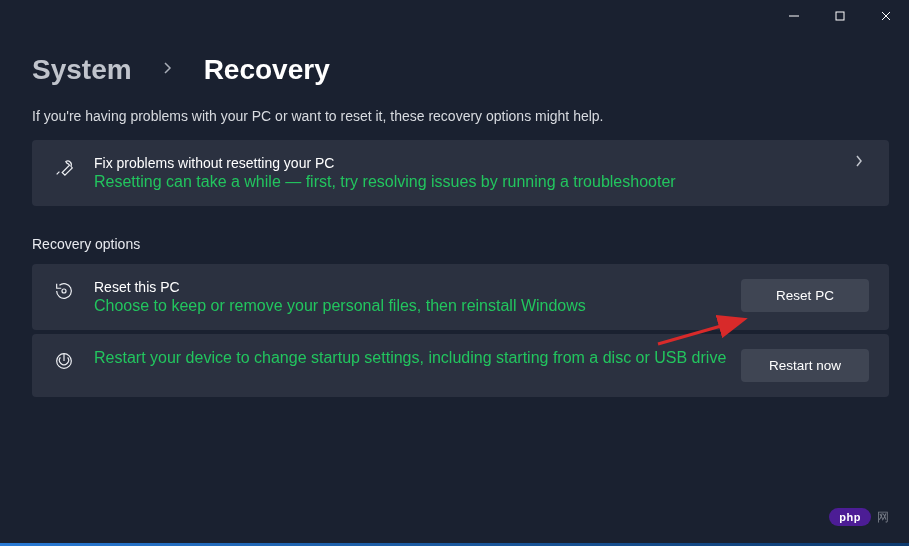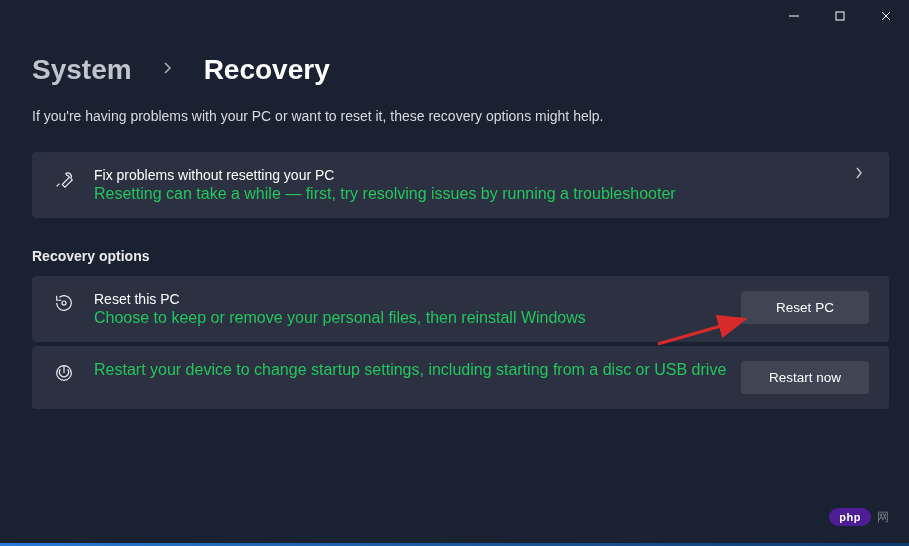--- a/index.html
+++ b/index.html
@@ -46,21 +46,21 @@
   color: #a8adb7;
 }
 .breadcrumb .current {
   font-size: 28px;
   font-weight: 600;
   color: #ffffff;
 }
 .subtitle {
   font-size: 14px;
   color: #d8dbe0;
-  margin-bottom: 28px;
+  margin-bottom: 16px;
 }
 .card {
   background: #2b3140;
   border-radius: 4px;
   display: flex;
   align-items: flex-start;
   padding: 15px 20px;
   margin-bottom: 4px;
 }
 .card-icon {
@@ -86,21 +86,21 @@
 .card-action {
   flex-shrink: 0;
 }
 .card-chevron {
   color: #c0c4cc;
   font-size: 12px;
   padding: 0 6px;
 }
 .section-header {
   font-size: 14px;
-  font-weight: 700;
+  font-weight: 400;
   color: #e8eaef;
   margin: 30px 0 12px 0;
 }
 .btn {
   background: #3f4553;
   border: none;
   color: #ffffff;
   font-size: 13.5px;
   padding: 9px 12px;
   border-radius: 4px;

